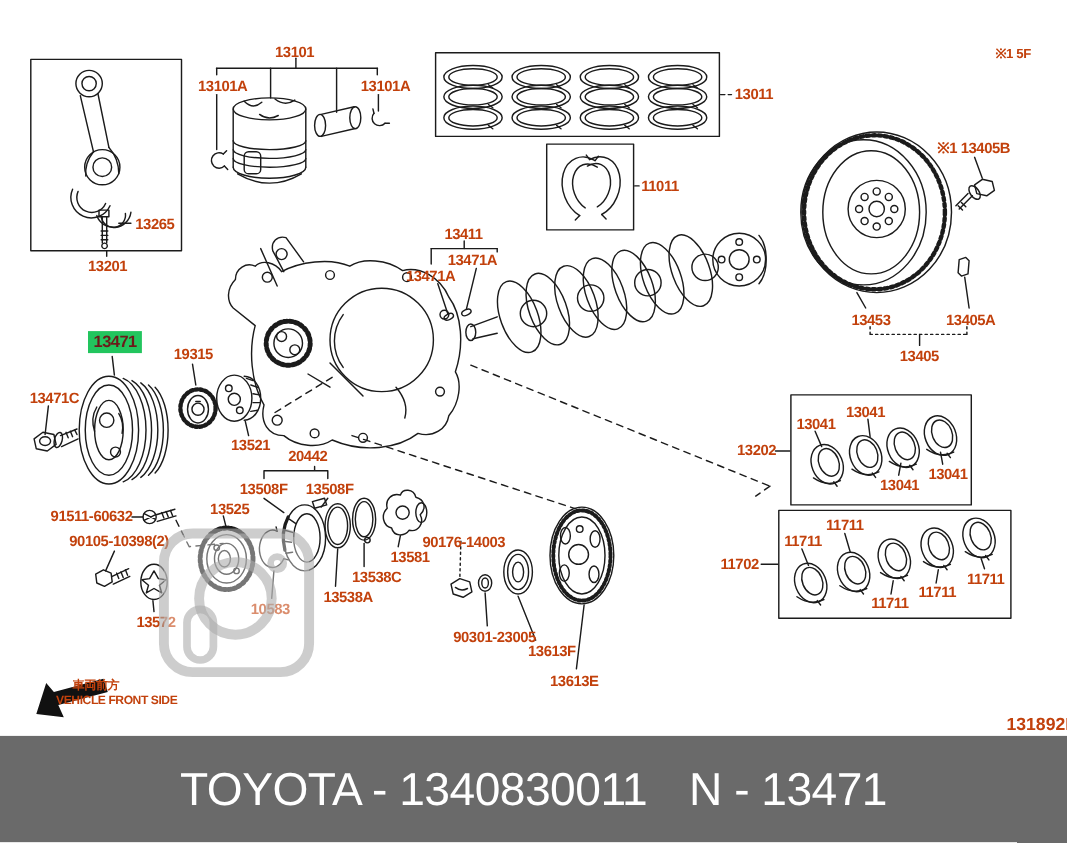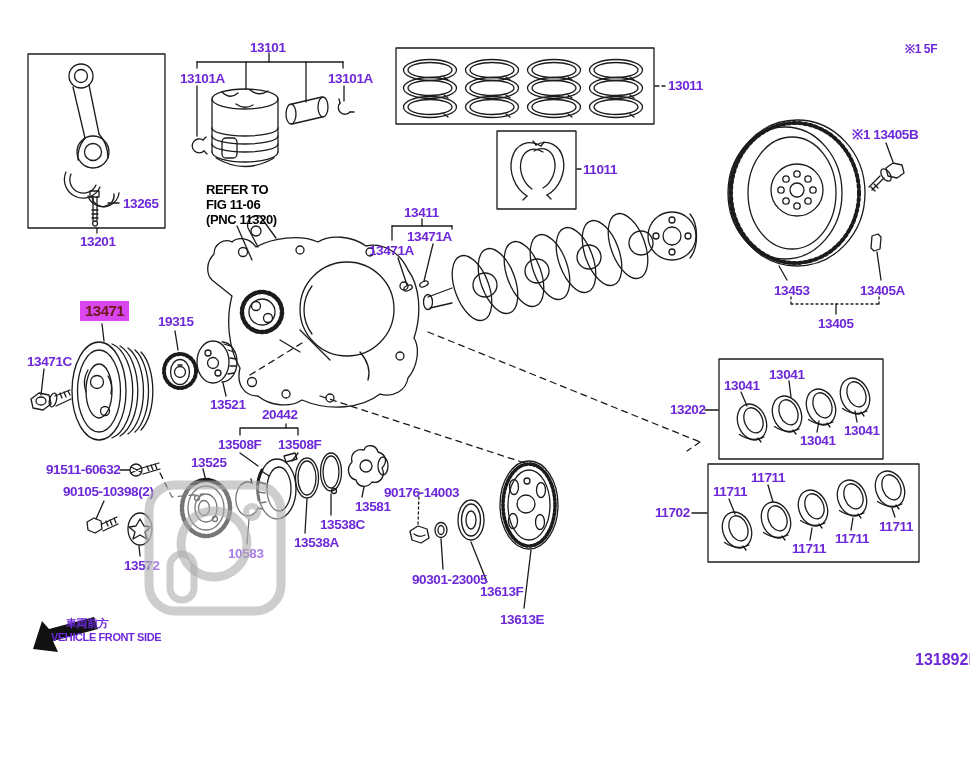--- a/index.html
+++ b/index.html
@@ -1,25 +1,25 @@
 <!DOCTYPE html>
 <html><head>
 <meta charset="utf-8">
 <style>
   html,body{margin:0;padding:0;background:#ffffff;}
   #stage{position:relative;width:970px;height:766px;background:#ffffff;overflow:hidden;
          font-family:"Liberation Sans",sans-serif;}
   svg{position:absolute;left:0;top:0;}
   .lbl{position:absolute;font:700 13.5px/15px "Liberation Sans",sans-serif;
-       letter-spacing:-0.4px;color:#6d28d9;white-space:nowrap;z-index:3;}
+       letter-spacing:-0.4px;color:#c2410c;white-space:nowrap;z-index:3;}
   .lbl.small{font-size:11px;line-height:12px;}
   .lbl.note{font-weight:700;font-size:12px;}
   .lbl.code{font-weight:700;font-size:16px;letter-spacing:0;}
   .refer div{font:700 13px/15px "Liberation Sans",sans-serif;letter-spacing:-0.4px;}
-  .hl{position:absolute;left:80px;top:301px;z-index:3;background:#d946ef;color:#6B1A1A;
+  .hl{position:absolute;left:80px;top:301px;z-index:3;background:#22c55e;color:#6B1A1A;
       font:700 15px/20px "Liberation Sans",sans-serif;letter-spacing:-0.5px;padding:0 5px;}
   .wm-text{position:absolute;left:272px;top:408px;z-index:6;pointer-events:none;
       font:700 230px/1 "Liberation Sans",sans-serif;letter-spacing:-8px;
       color:rgba(255,255,255,0.55);-webkit-text-stroke:3px rgba(172,172,172,0.6);}
   .wm-cam{position:absolute;left:140px;top:474px;z-index:6;pointer-events:none;}
   .footer{position:absolute;left:0;top:669px;width:970px;height:97px;z-index:10;
       background:#6A6A6A;display:flex;justify-content:center;align-items:center;gap:38px;
       color:#ffffff;font:400 42px/1 "Liberation Sans",sans-serif;letter-spacing:-0.5px;}
 </style>
 </head>
@@ -362,25 +362,20 @@
       </g>
     </g>
   </svg>
 
   <div class="lbl" style="left:250px;top:40px">13101</div>
   <div class="lbl" style="left:180px;top:71px">13101A</div>
   <div class="lbl" style="left:328px;top:71px">13101A</div>
   <div class="lbl" style="left:80px;top:234px">13201</div>
   <div class="lbl" style="left:123px;top:196px">13265</div>
 
-  <div class="refer" style="position:absolute;left:206px;top:182px;z-index:3">
-    <div>REFER TO</div>
-    <div>FIG 11-06</div>
-    <div>(PNC 11320)</div>
-  </div>
 
   <div class="lbl" style="left:668px;top:78px">13011</div>
   <div class="lbl" style="left:583px;top:162px">11011</div>
   <div class="lbl" style="left:404px;top:205px">13411</div>
   <div class="lbl" style="left:407px;top:229px">13471A</div>
   <div class="lbl" style="left:369px;top:243px">13471A</div>
 
   <div class="lbl note" style="left:905px;top:42px">※1 5F</div>
   <div class="lbl" style="left:852px;top:127px">※1 13405B</div>
   <div class="lbl" style="left:774px;top:283px">13453</div>
@@ -427,14 +422,18 @@
 
   <svg class="wm-cam" width="152" height="148">
     <g fill="none" stroke="rgba(172,172,172,0.6)">
       <rect x="9" y="11" width="132" height="126" rx="26" stroke-width="9" fill="rgba(255,255,255,0.4)"></rect>
       <circle cx="74" cy="70" r="33" stroke-width="9"></circle>
       <rect x="30" y="80" width="24" height="46" rx="12" stroke-width="7"></rect>
       <circle cx="112" cy="38" r="6" stroke-width="6"></circle>
     </g>
   </svg>
 
+  <div class="footer">
+    <span>TOYOTA - 1340830011</span>
+    <span>N - 13471</span>
+  </div>
 
 </div>
 
 </body></html>

